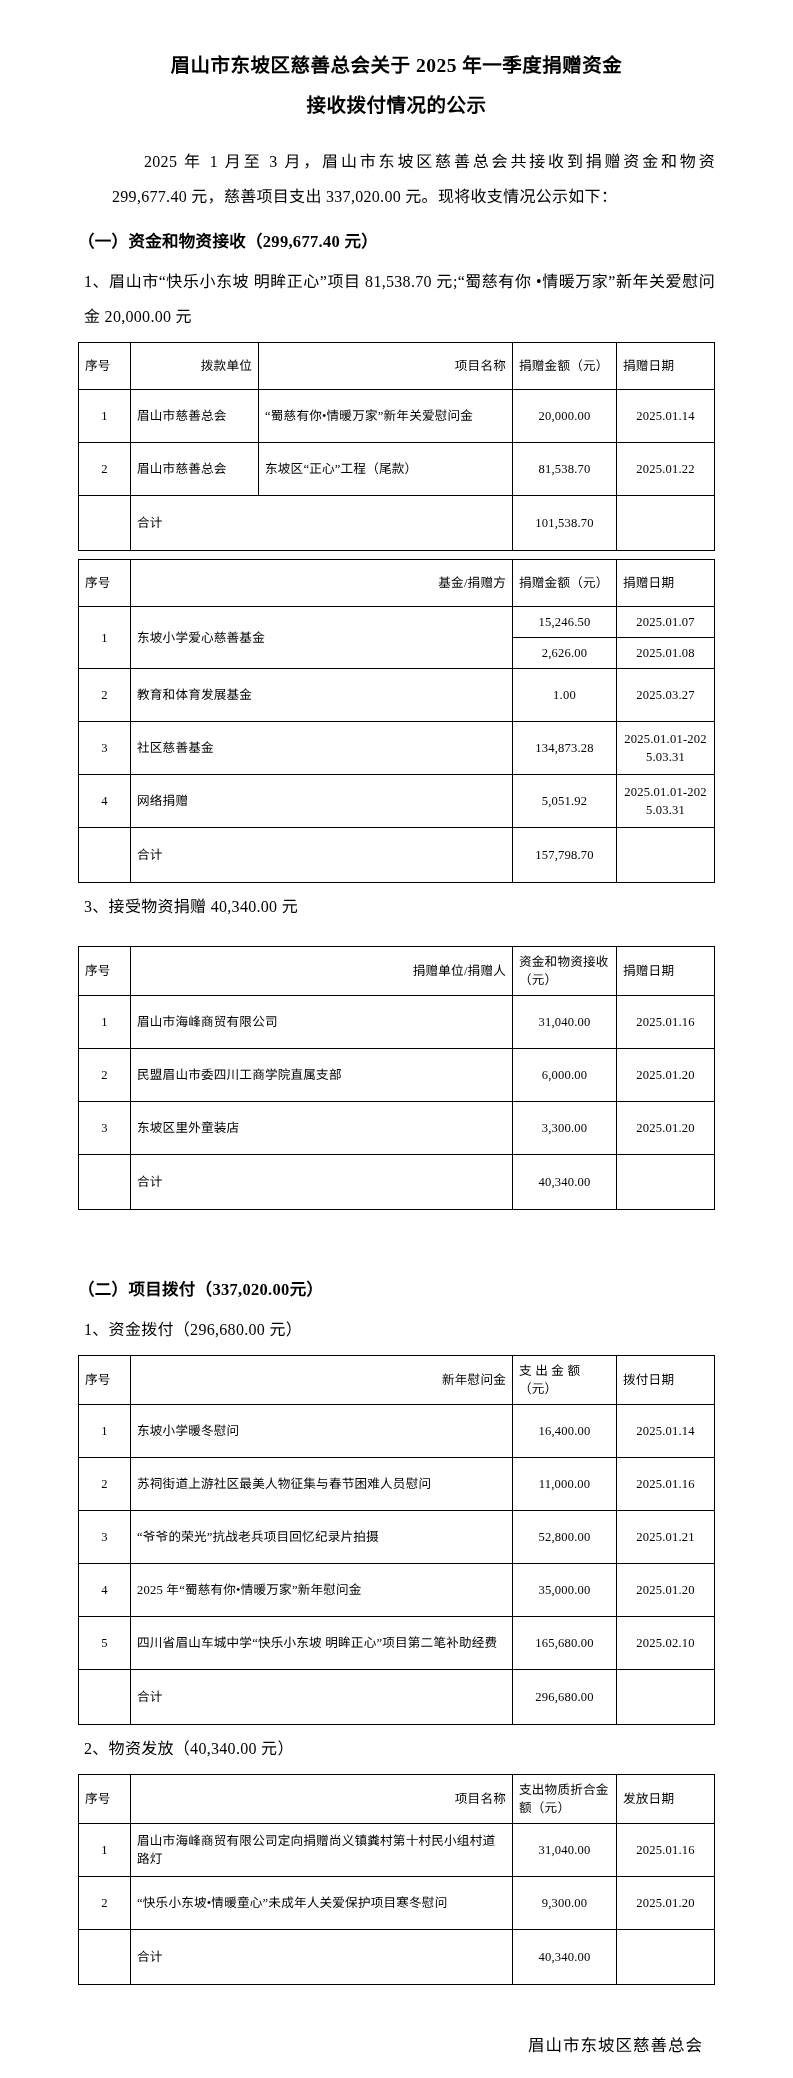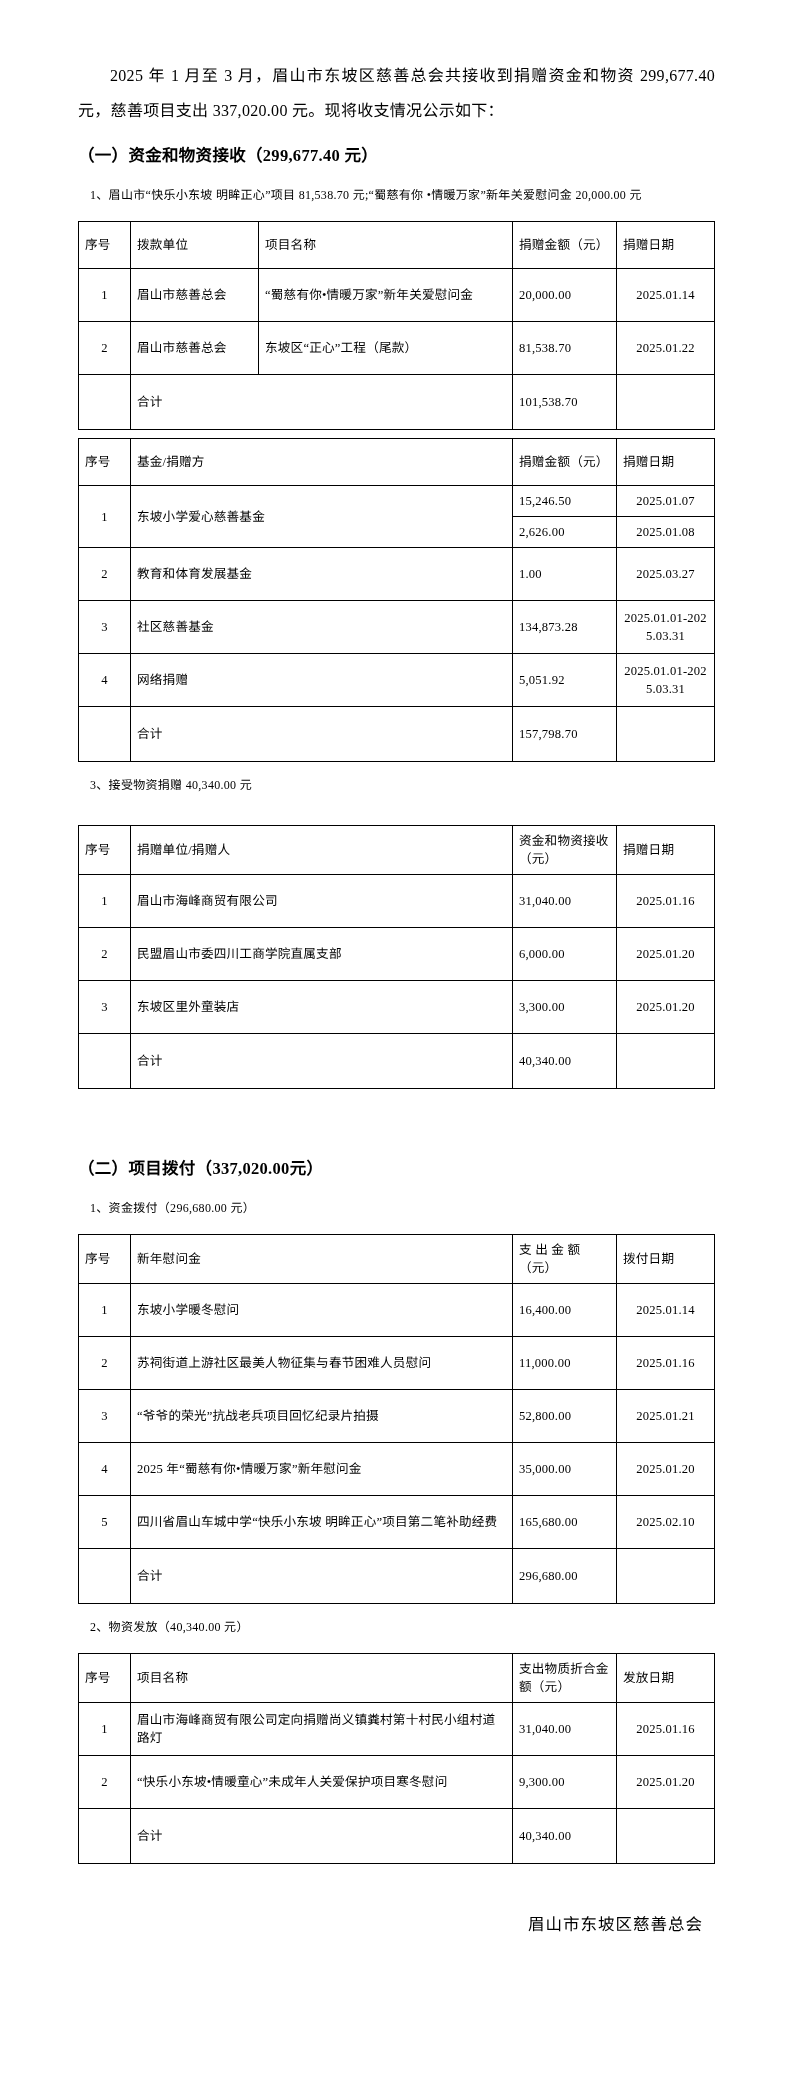--- a/index.html
+++ b/index.html
@@ -36,35 +36,36 @@
   .para {
     font-size: 16px;
     line-height: 35px;
     text-align: justify;
     text-justify: inter-ideograph;
     margin: 0;
     letter-spacing: 0.3px;
   }
   .para.indent {
     text-indent: 2em;
+    margin-left: 34px;
   }
   .intro-block {
     margin-top: 18px;
   }
   .sec-head {
     font-size: 16.5px;
     font-weight: bold;
     line-height: 36px;
     margin: 10px 0 2px 0;
     letter-spacing: 0.3px;
   }
   .sub-head {
-    font-size: 12px;
+    font-size: 16px;
     line-height: 35px;
-    margin: 4px 0 2px 12px;
+    margin: 4px 0 2px 6px;
     letter-spacing: 0.3px;
   }
   .sub-head.wrap {
     text-align: justify;
     text-justify: inter-ideograph;
   }
   table.tbl {
     border-collapse: collapse;
     width: 100%;
     margin: 8px 0 6px 0;
@@ -78,24 +79,24 @@
     vertical-align: middle;
     font-weight: normal;
     letter-spacing: 0.2px;
     word-break: break-all;
   }
   table.tbl thead td {
     height: 34px;
   }
   .c-idx { text-align: center; }
   .c-txt { text-align: left; }
-  .c-num { text-align: left; }
+  .c-num { text-align: center; }
   .c-date { text-align: center; }
   .c-head-center { }
-  .c-head-left { text-align: left; }
+  .c-head-left { text-align: right; }
   .total-cell {
     font-weight: bold;
     letter-spacing: 1px;
   }
   .row-tall td { height: 40px; }
   .row-total td { height: 42px; }
   .spacer-lg { height: 46px; }
   .spacer-sm { height: 12px; }
   .signature {
     margin-top: 40px;
@@ -105,20 +106,24 @@
     letter-spacing: 1px;
     padding-right: 12px;
   }
   .signature div { display: block; }
 </style>
 </head>
 <body>
 
 <div class="page">
 
+  <div class="doc-title">
+    <span>眉山市东坡区慈善总会关于 2025 年一季度捐赠资金</span>
+    <span class="line2">接收拨付情况的公示</span>
+  </div>
 
   <div class="intro-block">
     <p class="para indent">2025 年 1 月至 3 月，眉山市东坡区慈善总会共接收到捐赠资金和物资 299,677.40 元，慈善项目支出 337,020.00 元。现将收支情况公示如下：</p>
   </div>
 
   <div class="sec-head">（一）资金和物资接收（299,677.40 元）</div>
 
   <div class="sub-head wrap">1、眉山市“快乐小东坡 明眸正心”项目 81,538.70 元;“蜀慈有你 •情暖万家”新年关爱慰问金 20,000.00 元</div>
 
   <table class="tbl">

